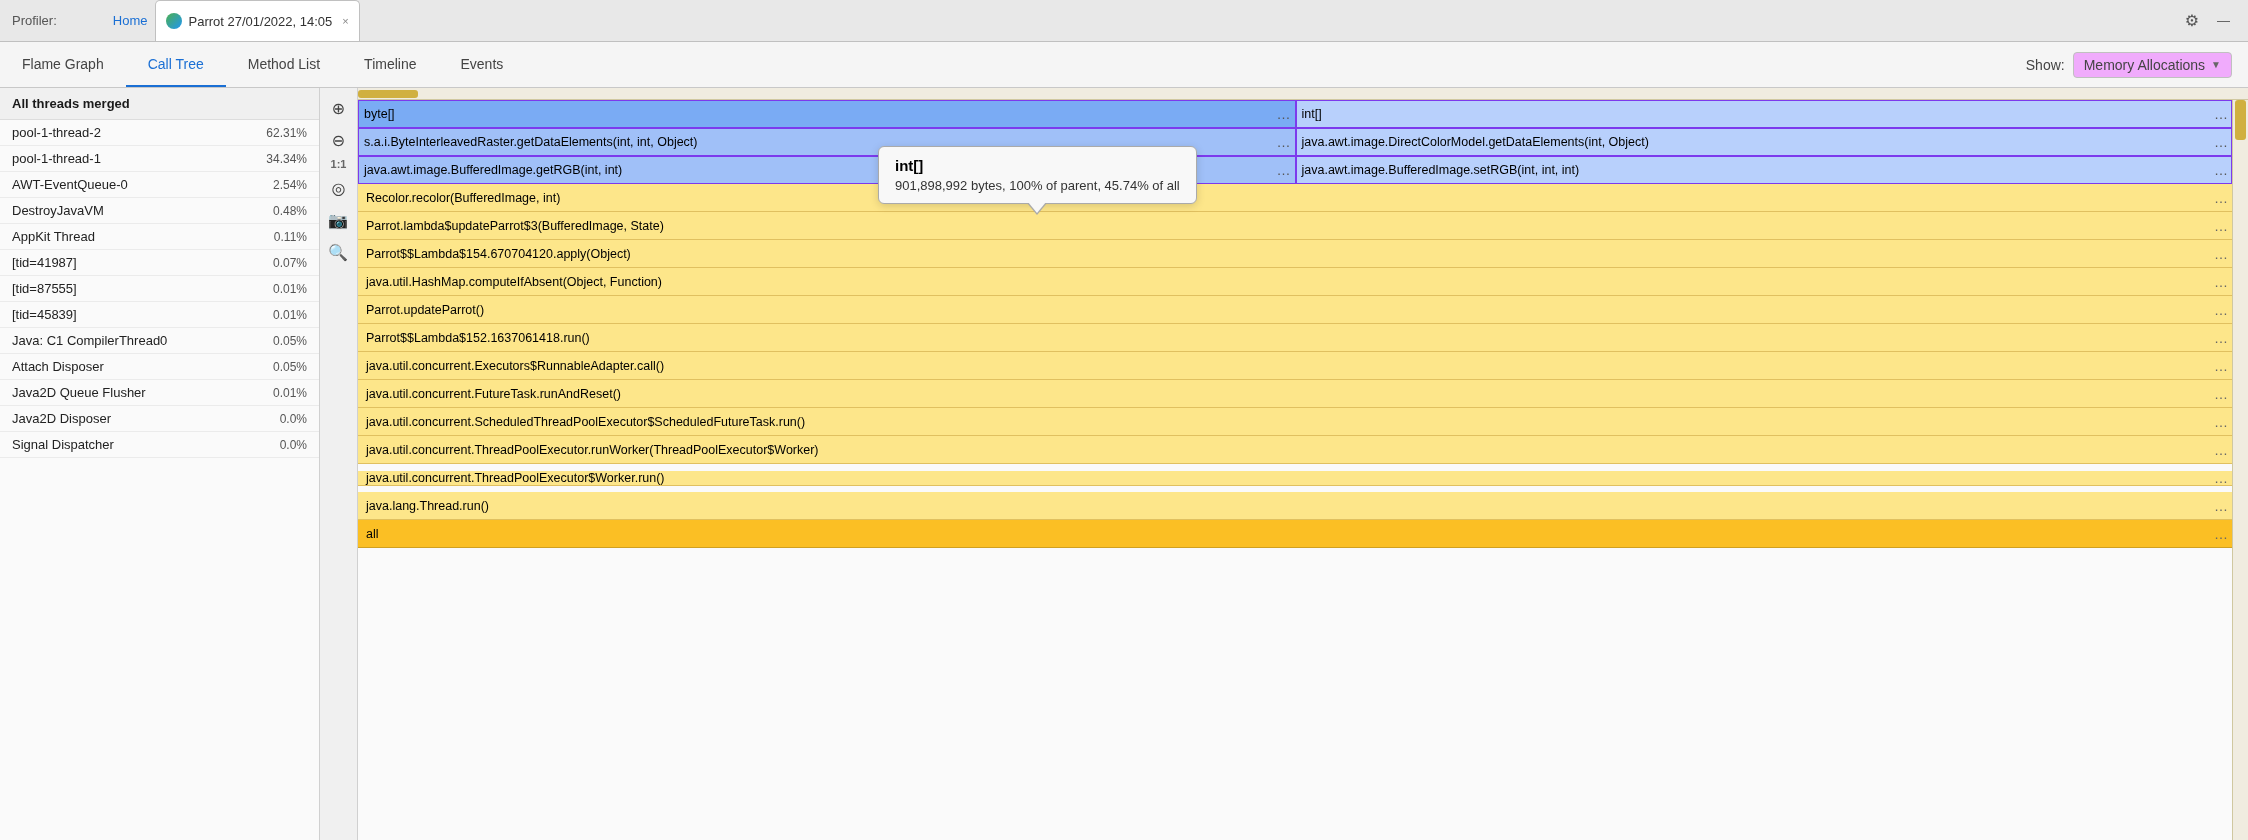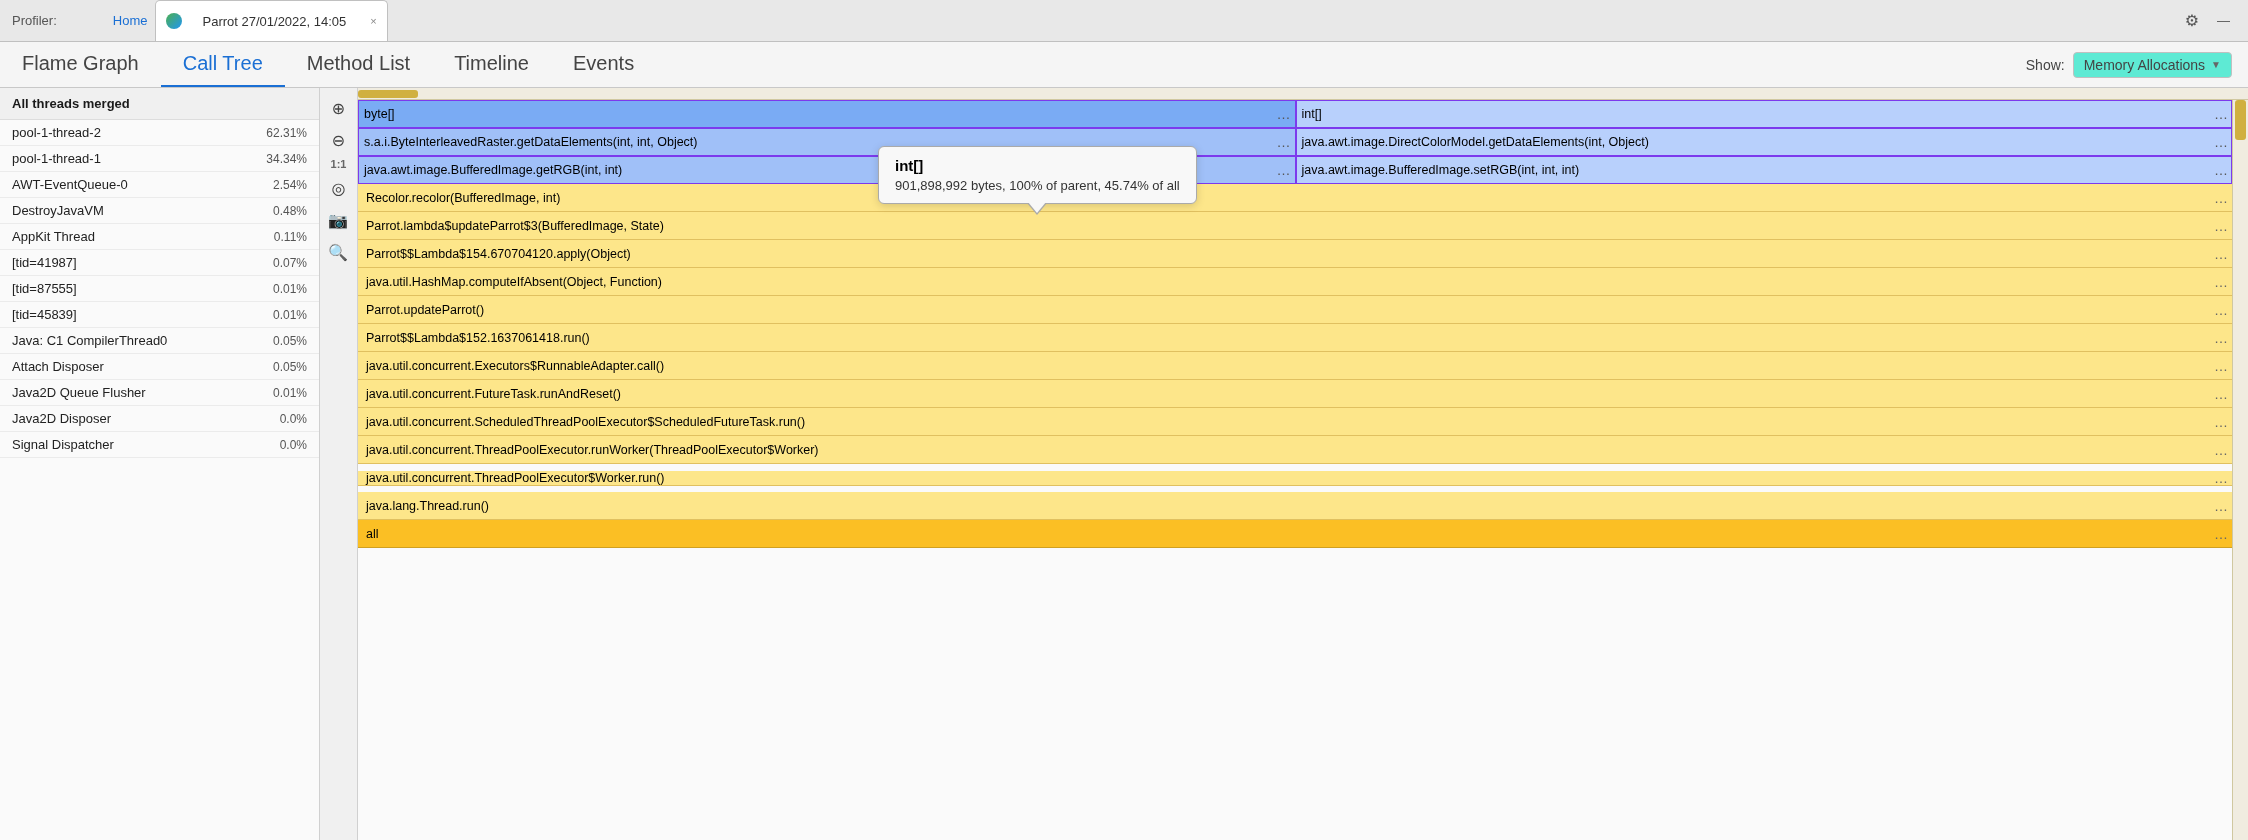--- a/index.html
+++ b/index.html
@@ -22,21 +22,21 @@
       padding: 0 12px;
       gap: 8px;
     }
     .title-bar-label {
       font-size: 13px;
       color: #555;
     }
     .title-tab {
       display: flex;
       align-items: center;
-      gap: 20px;
+      gap: 6px;
       background: #fff;
       border: 1px solid #c0c0c0;
       border-bottom: none;
       border-radius: 5px 5px 0 0;
       padding: 12px 10px;
       font-size: 13px;
       color: #333;
     }
     .title-tab .tab-icon {
       width: 16px;
@@ -75,21 +75,21 @@
       align-items: stretch;
       background: #f5f5f5;
       border-bottom: 1px solid #c8c8c8;
       height: 46px;
       padding-left: 0;
     }
     .tab-item {
       display: flex;
       align-items: center;
       padding: 0 22px;
-      font-size: 20px;
+      font-size: 14px;
       color: #444;
       cursor: pointer;
       border-bottom: 2px solid transparent;
       white-space: nowrap;
     }
     .tab-item.active {
       color: #1a6fd4;
       border-bottom: 2px solid #1a6fd4;
       font-weight: 500;
     }
@@ -99,21 +99,21 @@
       align-items: center;
       gap: 8px;
       padding: 0 16px;
       font-size: 14px;
       color: #444;
     }
     .show-dropdown {
       display: flex;
       align-items: center;
       gap: 6px;
-      background: #5eead4;
+      background: #f0abfc;
       border: 1px solid #c0c0c0;
       border-radius: 4px;
       padding: 4px 10px;
       font-size: 14px;
       cursor: pointer;
     }
     .show-dropdown .chevron { font-size: 10px; color: #666; }
 
     
     .main-content {

